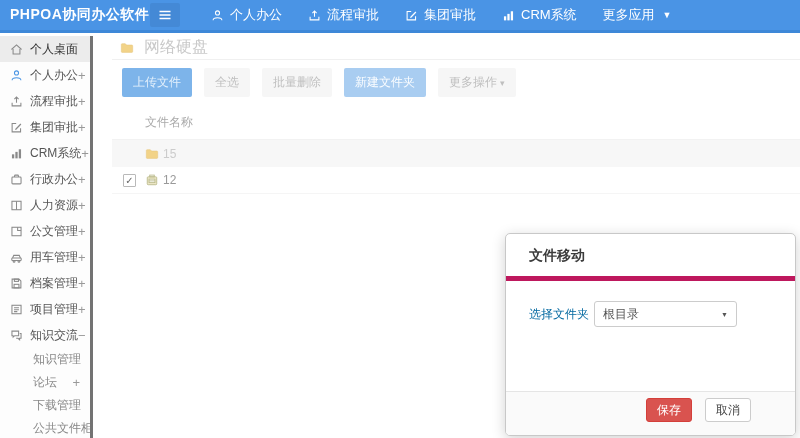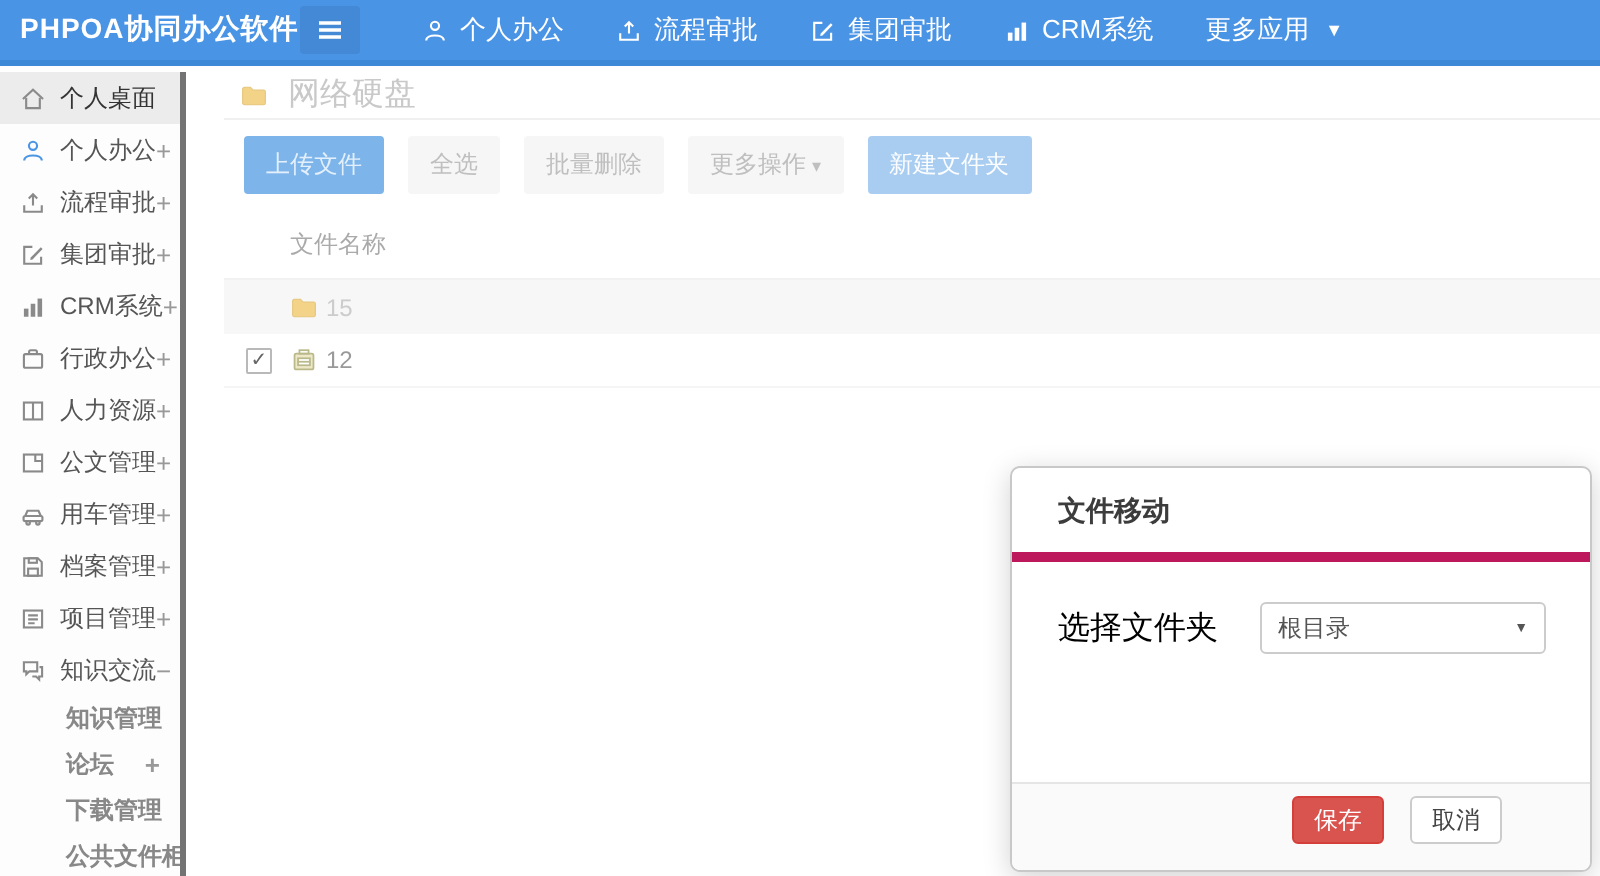--- a/index.html
+++ b/index.html
@@ -20,21 +20,21 @@
   .nav-caret { font-size: 9px; margin-left: 2px; }
 
   
   .sidebar { position: absolute; left: 0; top: 36px; width: 93px; bottom: 0;
     background: #fdfdfd; border-right: 3px solid #737373; overflow: hidden; }
   .side-item { height: 26px; display: flex; align-items: center; padding: 0 10px;
     font-size: 12px; color: #555; cursor: pointer; white-space: nowrap; }
   .side-item.active { background: #ececec; color: #333; }
   .side-icon { display: inline-flex; color: #8a8a8a; margin-right: 7px; }
   .side-expand { margin-left: auto; color: #999; font-size: 13px; cursor: pointer; }
-  .side-item.sub { padding-left: 33px; color: #888; height: 23px; font-weight: bold; }
+  .side-item.sub { padding-left: 33px; color: #888; height: 23px; }
 
   
   .main { position: absolute; left: 112px; top: 36px; right: 0; bottom: 0; background: #fff; }
   .breadcrumb { height: 24px; border-bottom: 1px solid #f0f0f0; display: flex; align-items: center;
     gap: 6px; padding: 0 8px; font-size: 16px; color: #c9c9c9; }
   .toolbar { display: flex; gap: 12px; padding: 8px 10px 9px; }
   .tbtn { font-size: 12px; padding: 6px 11px; border: none; border-radius: 2px; cursor: pointer;
     display: inline-flex; align-items: center; gap: 3px; font-family: inherit; white-space: nowrap; }
   .tbtn.primary { background: #7db4ea; color: #e3f0fc; }
   .tbtn.default { background: #f6f6f6; color: #bfbfbf; }
@@ -55,21 +55,21 @@
   .row-name.normal { color: #999; }
 
   
   .modal { position: absolute; left: 505px; top: 233px; width: 291px;
     background: #fff; border: 1px solid #c8c8c8; border-radius: 5px;
     box-shadow: 0 3px 14px rgba(0,0,0,.18); overflow: hidden; }
   .modal-header { padding: 13px 15px 11px 23px; font-size: 14px; font-weight: bold; color: #3c3c3c;
     border-bottom: 5px solid #be185d; }
   .modal-body { height: 110px; padding: 20px 15px 0 23px; display: block; }
   .field-row { display: flex; align-items: center; }
-  .field-label { font-size: 16px; color: #000000; margin-right: 21px; white-space: nowrap; }
+  .field-label { font-size: 12px; color: #0369a1; margin-right: 5px; white-space: nowrap; }
   .select { width: 143px; height: 26px; border: 1px solid #ccc; border-radius: 3px;
     display: flex; align-items: center; padding: 0 8px; font-size: 12px; color: #555;
     cursor: pointer; background: #fff; }
   .select-caret { margin-left: auto; font-size: 7px; color: #555; }
   .modal-footer { padding: 6px 0 13px; background: #fafafa; border-top: 1px solid #e5e5e5;
     display: flex; align-items: flex-start; }
   .btn { font-size: 12px; padding: 5px 10px; border-radius: 3px; cursor: pointer;
     font-family: inherit; line-height: 1; }
   .btn-save { margin-left: 140px; background: #d9534f; border: 1px solid #d43f3a; color: #fff; }
   .btn-cancel { margin-left: 13px; background: #fff; border: 1px solid #ccc; color: #444; }
@@ -280,26 +280,26 @@
   <div class="toolbar" id="toolbar">
       <button class="tbtn primary">
         <span class="tbtn-label">上传文件</span>
       </button>
       <button class="tbtn default">
         <span class="tbtn-label">全选</span>
       </button>
       <button class="tbtn default">
         <span class="tbtn-label">批量删除</span>
       </button>
+      <button class="tbtn lightprimary">
+        <span class="tbtn-label">新建文件夹</span>
+      </button>
       <button class="tbtn default">
         <span class="tbtn-label">更多操作</span>
         <span class="tbtn-caret">▾</span>
-      </button>
-      <button class="tbtn lightprimary">
-        <span class="tbtn-label">新建文件夹</span>
       </button>
     </div>
   <div class="table-head">文件名称</div>
   <div id="file-list">
       <div class="file-row striped">
         <span class="row-check hidden"></span>
         <span class="row-icon">
           <svg width="14" height="14" viewBox="0 0 16 16">
             <path d="M1.5 4 A1 1 0 0 1 2.5 3 H6 L7.5 4.6 H13.5 A1 1 0 0 1 14.5 5.6 V12 A1 1 0 0 1 13.5 13 H2.5 A1 1 0 0 1 1.5 12 Z" fill="#f2d388" stroke="#e6c57c" stroke-width="0.6"></path>
           </svg>

